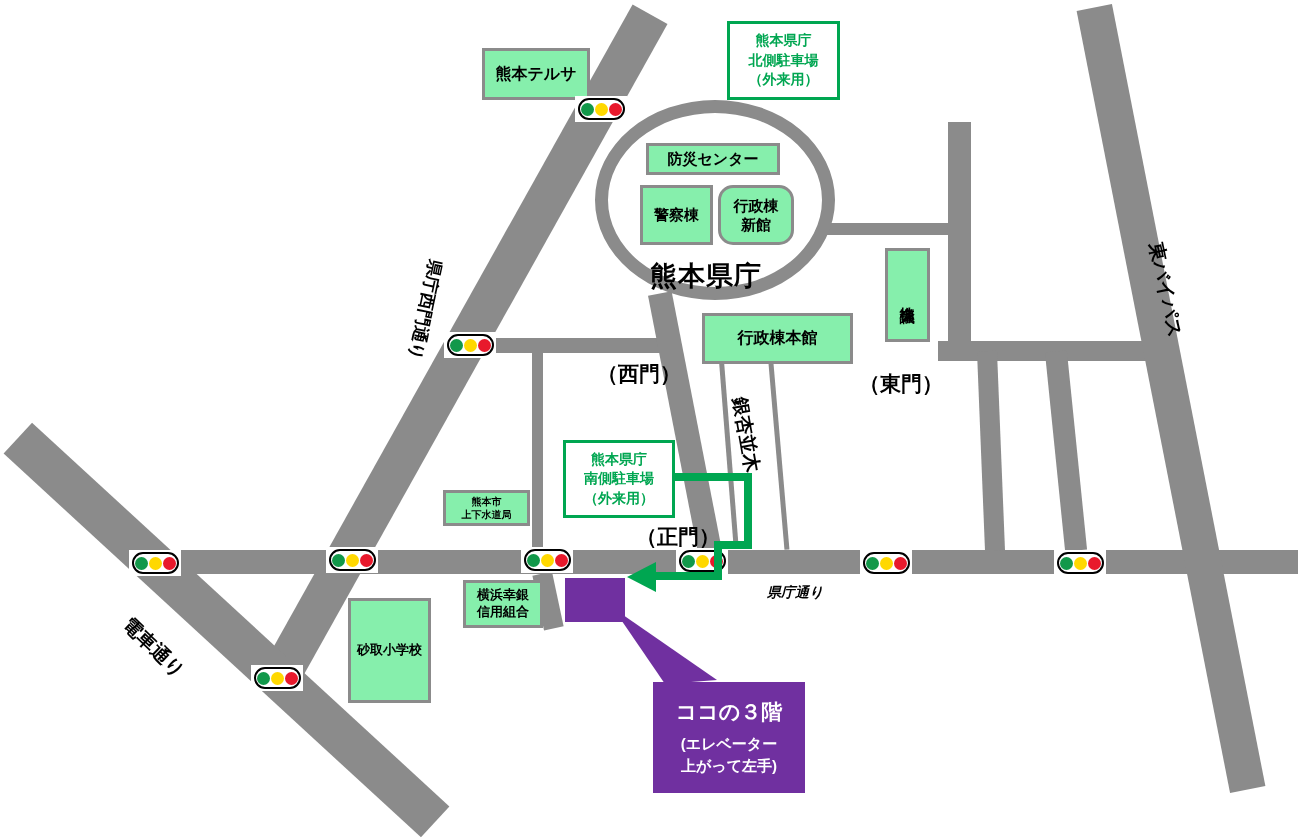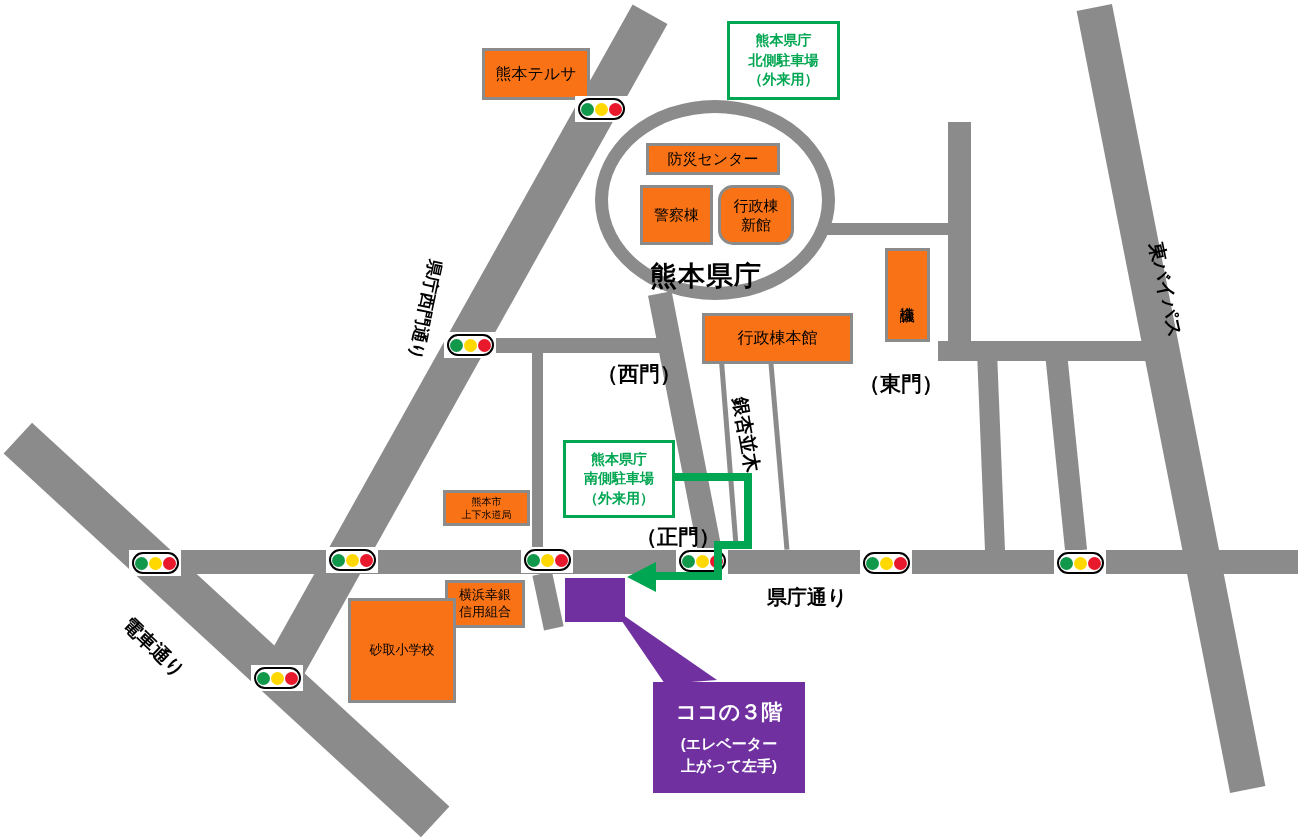--- a/index.html
+++ b/index.html
@@ -6,23 +6,23 @@
     --road:#8b8b8b; --route-green:#00a651; --purple:#7030a0;
     --signal-green:#12984a; --signal-yellow:#ffd800; --signal-red:#e8192c;
   }
   html,body{margin:0;padding:0;background:#fff;}
   #stage{position:relative;width:1298px;height:838px;background:#fff;overflow:hidden;
          font-family:"Liberation Sans",sans-serif;}
   .road{position:absolute;background:var(--road);z-index:5;}
   .ring{position:absolute;border:13px solid var(--road);border-radius:50%;
         box-sizing:border-box;background:#fff;z-index:6;}
   .thin{position:absolute;background:var(--road);z-index:7;}
-  .bbox{position:absolute;background:#f97316;border:3px solid var(--road);box-sizing:border-box;
+  .bbox{position:absolute;background:#86efac;border:3px solid var(--road);box-sizing:border-box;
         display:flex;flex-direction:column;align-items:center;justify-content:center;
-        text-align:center;font-weight:400;color:#000;z-index:20;line-height:1.3;}
+        text-align:center;font-weight:700;color:#000;z-index:20;line-height:1.3;}
   .gbox{position:absolute;background:#fff;border:3px solid var(--route-green);box-sizing:border-box;
         display:flex;flex-direction:column;align-items:center;justify-content:center;
         text-align:center;font-weight:700;color:var(--route-green);z-index:25;line-height:1.4;}
   .lbl{position:absolute;color:#000;font-weight:600;white-space:nowrap;z-index:22;}
   .rot{transform-origin:0 0;}
   .route{position:absolute;background:var(--route-green);z-index:32;}
   .arrowhead{position:absolute;width:0;height:0;z-index:32;
         border-top:15px solid transparent;border-bottom:15px solid transparent;
         border-right:29px solid var(--route-green);}
   .tl{position:absolute;width:52px;height:26px;background:#fff;display:flex;
@@ -109,37 +109,37 @@
     <div>熊本県庁</div>
     <div>南側駐車場</div>
     <div>（外来用）</div>
   </div>
 
   <div class="bbox" style="left:443px;top:490px;width:87px;height:36px;font-size:10px;">
     <div>熊本市</div>
     <div>上下水道局</div>
   </div>
 
-  <div class="bbox" style="left:445px;top:580px;width:80px;height:48px;font-size:13px;">
+  <div class="bbox" style="left:463px;top:580px;width:80px;height:48px;font-size:13px;">
     <div>横浜幸銀</div>
     <div>信用組合</div>
   </div>
 
-  <div class="bbox" style="left:348px;top:598px;width:108px;height:105px;font-size:13px;">
+  <div class="bbox" style="left:348px;top:598px;width:83px;height:105px;font-size:13px;">
     <div>砂取小学校</div>
   </div>
 
 
   <div class="lbl gate" style="left:597px;top:360px;">（西門）</div>
   <div class="lbl gate" style="left:859px;top:370px;">（東門）</div>
   <div class="lbl gate" style="left:636px;top:523px;">（正門）</div>
 
   <div class="lbl rot" style="left:447px;top:262px;font-size:17px;font-weight:700;transform:rotate(102deg);">県庁西門通り</div>
   <div class="lbl rot" style="left:135px;top:612px;font-size:19px;font-weight:700;transform:rotate(44deg);">電車通り</div>
-  <div class="lbl" style="left:767px;top:584px;font-size:20px;">県庁通り</div>
+  <div class="lbl" style="left:767px;top:584px;font-size:14px;font-style:italic;">県庁通り</div>
   <div class="lbl rot" style="left:1168px;top:240px;font-size:19px;font-weight:700;transform:rotate(78deg);">東バイパス</div>
   <div class="lbl rot" style="left:752px;top:395px;font-size:19px;font-weight:700;transform:rotate(80deg);">銀杏並木</div>
 
   <div class="tl" style="left:575px;top:96px;">
     <span class="cap">
         <i class="g"></i>
         <i class="y"></i>
         <i class="r"></i>
       </span>
     </div>

